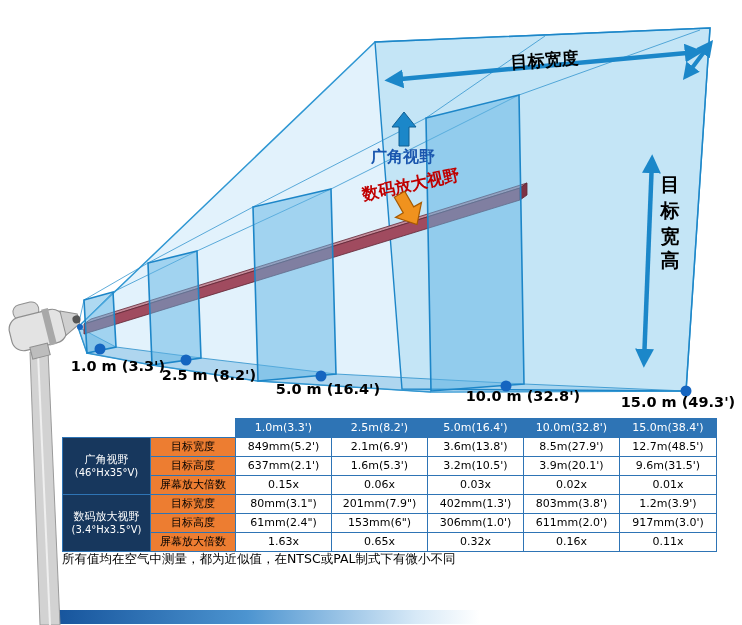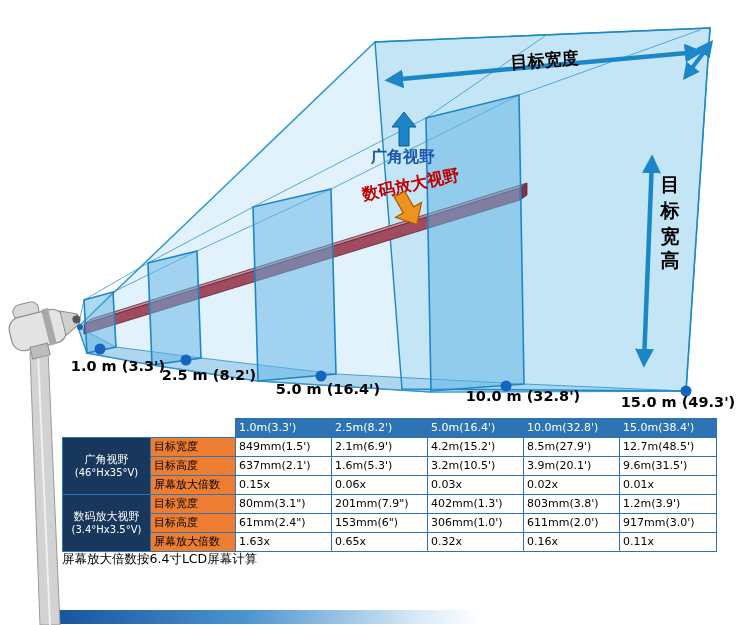--- a/index.html
+++ b/index.html
@@ -5,21 +5,21 @@
   *{margin:0;padding:0;box-sizing:border-box}
   html,body{width:742px;height:625px}
   body{position:relative;background:#fff;font-family:"DejaVu Sans","Liberation Sans",sans-serif;overflow:hidden;color:#000}
   .stage{position:absolute;inset:0}
   svg.diagram{position:absolute;left:0;top:0;z-index:2}
   .vlabel{position:absolute;left:658px;top:162px;writing-mode:vertical-rl;text-orientation:upright;
           font-weight:bold;font-size:19px;letter-spacing:24px;color:#000;z-index:3;white-space:nowrap}
   table.fov-table{position:absolute;left:62px;top:418px;width:654px;border-collapse:collapse;
           table-layout:fixed;font-size:11px;z-index:3;background:transparent}
   .fov-table th,.fov-table td{border:1px solid #2E74B5;padding:0 3px;height:19px;font-weight:normal;
-          text-align:left;overflow:hidden;white-space:nowrap;line-height:1.1}
+          text-align:center;overflow:hidden;white-space:nowrap;line-height:1.1}
   .fov-table th.hdr{background:#2E74B5;color:#fff;height:17px}
   .fov-table th.blank{border:none;background:#fff}
   .fov-table td.group{background:#17375D;color:#fff;text-align:center}
   .fov-table td.group .spec{font-size:10px}
   .fov-table td.rlabel{background:#ED7D31;color:#000}
   .fov-table td.val{background:#fff}
   .notes{position:absolute;left:62px;top:551px;z-index:3;font-size:12.5px;line-height:15.5px;color:#000}
   .footer-bar{position:absolute;left:55px;top:610px;width:425px;height:14px;z-index:1;
           background:linear-gradient(90deg,#16549C,#4C94D0 45%,#D7E9F7 85%,#ffffff)}
 </style>
@@ -118,23 +118,23 @@
       <th class="hdr">5.0m(16.4')</th>
       <th class="hdr">10.0m(32.8')</th>
       <th class="hdr">15.0m(38.4')</th>
     </tr>
     <tr>
       <td class="group" rowspan="3">
         <div>广角视野</div>
         <div class="spec">(46°Hx35°V)</div>
       </td>
       <td class="rlabel">目标宽度</td>
-      <td class="val">849mm(1.5')</td>
+      <td class="val">849mm(5.2')</td>
       <td class="val">2.1m(6.9')</td>
-      <td class="val">4.2m(15.2')</td>
+      <td class="val">3.6m(13.8')</td>
       <td class="val">8.5m(27.9')</td>
       <td class="val">12.7m(48.5')</td>
     </tr>
     <tr>
       <td class="rlabel">目标高度</td>
       <td class="val">637mm(2.1')</td>
       <td class="val">1.6m(5.3')</td>
       <td class="val">3.2m(10.5')</td>
       <td class="val">3.9m(20.1')</td>
       <td class="val">9.6m(31.5')</td>
@@ -172,16 +172,16 @@
       <td class="val">1.63x</td>
       <td class="val">0.65x</td>
       <td class="val">0.32x</td>
       <td class="val">0.16x</td>
       <td class="val">0.11x</td>
     </tr>
   </tbody>
     </table>
 
   <div class="notes">
-    <div>屏幕放大倍数按6.4寸LCD屏幕计算</div>
+    <div>所有值均在空气中测量，都为近似值，在NTSC或PAL制式下有微小不同</div>
   </div>
 
 </div>
 
 </body></html>

